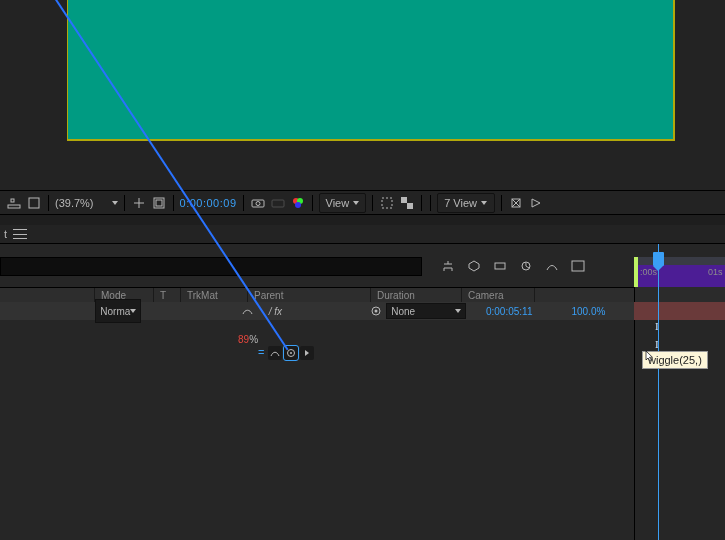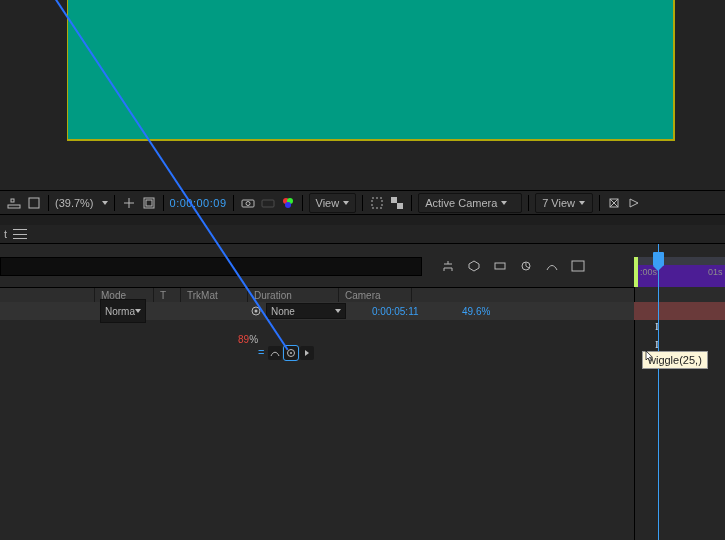--- a/index.html
+++ b/index.html
@@ -2,21 +2,21 @@
 <html><head>
 <meta charset="utf-8">
 <style>
 html,body{margin:0;padding:0;width:725px;height:540px;background:#1e1e1e;font-family:"Helvetica Neue",Arial,sans-serif;font-size:11px;color:#b8b8b8;overflow:hidden;position:relative}
 .viewer{position:absolute;left:0;top:0;width:725px;height:190px;background:#232323}
 .canvas-frame{position:absolute;left:67px;top:0;width:608px;height:141px;background:#b2a80b}
 .canvas{position:absolute;left:68px;top:0;width:605px;height:139px;background:#009b82}
 .viewer-bar{position:absolute;left:0;top:190px;width:725px;height:25px;background:#232323;border-top:1px solid #000;border-bottom:1px solid #000;display:flex;align-items:center;gap:4px;padding:0 6px;box-sizing:border-box}
 .vb-ic{width:16px;height:16px;display:inline-flex;align-items:center;justify-content:center;color:#b8b8b8}
 .vb-sep{width:1px;height:16px;background:#000;margin:0 2px}
-.zoom{display:inline-flex;align-items:center;gap:8px}
+.zoom{display:inline-flex;align-items:center;gap:18px}
 .dd-caret{width:0;height:0;border-left:3px solid transparent;border-right:3px solid transparent;border-top:4px solid #b8b8b8}
 .time-display{color:#3a9ff5;font-size:11px;letter-spacing:.5px}
 .vb-select{display:inline-flex;align-items:center;gap:4px;border:1px solid #111;padding:1px 6px;height:16px;border-radius:2px}
 .vb-ic svg{display:block}
 
 .panel-tab{position:absolute;left:0;top:225px;width:725px;height:18px;background:#232323;display:flex;align-items:center;gap:6px;padding-left:4px}
 .panel-tab .menu-icon{width:14px;height:10px;display:flex;flex-direction:column;justify-content:space-between}
 .panel-tab .menu-icon span{height:1px;background:#b8b8b8}
 
 .timeline{position:absolute;left:0;top:243px;width:725px;height:297px;background:#262626;border-top:1px solid #000}
@@ -127,24 +127,20 @@
         <rect x="1" y="1" width="10" height="10" fill="none" stroke="#b8b8b8" stroke-dasharray="2"></rect>
       </svg>
     </span>
   <span class="vb-ic">
       <svg width="12" height="12">
         <rect width="6" height="6" fill="#b8b8b8"></rect>
         <rect x="6" y="6" width="6" height="6" fill="#b8b8b8"></rect>
       </svg>
     </span>
   <span class="vb-sep"></span>
-  <span class="vb-select" style="width:90px">
-    <span>Active Camera</span>
-    <span class="dd-caret"></span>
-  </span>
   <span class="vb-sep"></span>
   <span class="vb-select" style="width:44px">
     <span>7 View</span>
     <span class="dd-caret"></span>
   </span>
   <span class="vb-sep"></span>
   <span class="vb-ic">
       <svg width="12" height="12">
         <rect x="2" y="2" width="8" height="8" fill="none" stroke="#b8b8b8"></rect>
         <path d="M2 2l8 8M10 2l-8 8" stroke="#b8b8b8"></path>
@@ -207,46 +203,55 @@
       <span class="ruler-label" style="left:2px">:00s</span>
       <span class="ruler-label" style="left:70px">01s</span>
     </div>
   </div>
 
   <div class="tl-headers">
     <span class="hdr-cell" style="width:82px"></span>
     <span class="hdr-cell" style="width:46px">Mode</span>
     <span class="hdr-cell" style="width:14px">T</span>
     <span class="hdr-cell" style="width:54px">TrkMat</span>
+    <span class="hdr-cell" style="width:110px">Parent</span>
     <span class="hdr-cell" style="width:78px">Duration</span>
     <span class="hdr-cell" style="width:60px">Camera</span>
   </div>
 
   <div class="tl-row">
     <span class="row-cell" style="width:82px"></span>
     <span class="row-cell" style="width:46px">
       <span class="blend-dd">
         <span>Norma</span>
         <span class="dd-caret"></span>
       </span>
     </span>
     <span class="row-cell" style="width:14px"></span>
     <span class="row-cell" style="width:54px"></span>
+    <span class="row-cell" style="width:124px;gap:1px">
+      <span class="switch-box" style="border:none"><svg width="11" height="11">
+            <path d="M1 8c2-5 7-5 9 0" stroke="#b8b8b8" fill="none"></path>
+          </svg></span>
+      <span style="width:11px"></span>
+      <span style="width:16px;color:#b8b8b8;font-style:italic;text-align:center">/ fx</span>
+      <span class="switch-box" style="border:none"></span>
+    </span>
     <span class="row-cell" style="width:110px;gap:4px">
       <svg width="12" height="12">
           <circle cx="6" cy="6" r="4" fill="none" stroke="#b8b8b8"></circle>
           <circle cx="6" cy="6" r="1.5" fill="#b8b8b8"></circle>
         </svg>
       <span class="parent-dd">
         <span>None</span>
         <span class="dd-caret"></span>
       </span>
     </span>
     <span class="row-cell blue" style="width:78px">0:00:05:11</span>
-    <span class="row-cell blue" style="width:60px">49.6%</span>
+    <span class="row-cell blue" style="width:60px">100.0%</span>
   </div>
 
   <div class="tl-rightcol">
     <div class="row-bg"></div>
   </div>
   <div class="bar"></div>
 
   <div class="expr-row">
     <span class="expr-pct">
       <span>89</span><span style="color:#b8b8b8">%</span>

